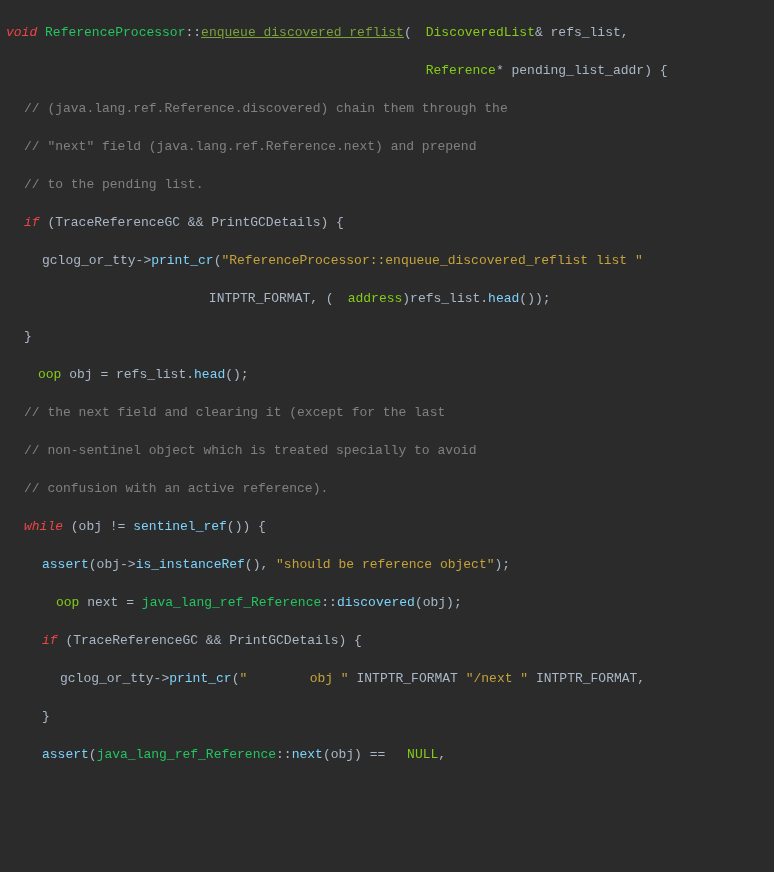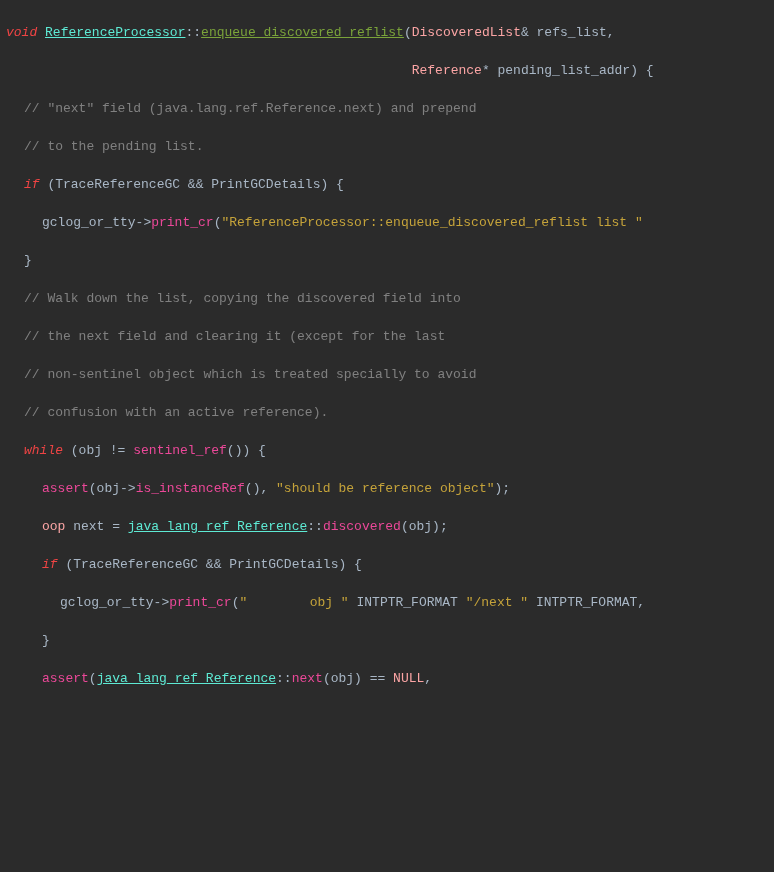--- a/index.html
+++ b/index.html
@@ -10,45 +10,47 @@
   line-height: 19px;
   color: #a9b7c6;
   padding: 0;
   width: 774px;
 }
 .code-container {
   padding: 4px 6px;
   white-space: pre;
 }
 .keyword { color: #ef4444; font-style: italic; }
-.type { color: #fca5a5; }
-.classname { color: #5eead4; text-decoration: underline; }
-.funcname { color: #ec4899; }
+.type { color: #84cc16; margin-left: 14px; }
+.classname { color: #22c55e; }
+.funcname { color: #7dd3fc; }
 .funcname-def { color: #7aa33a; text-decoration: underline; font-family: Liberation Mono, monospace; }
 .punct { color: #a9b7c6; }
 .comment { color: #808080; }
 .string { color: #c5a33a; }
 .ident { color: #a9b7c6; text-align: center; }
 .line { display: block; }
 .i1 { padding-left: 18px; }
 .i2 { padding-left: 36px; }
 .i3 { padding-left: 54px; }
 </style>
 </head>
 <body>
 
 <div class="code-container">
 <span class="line"><span class="keyword">void</span> <span class="classname">ReferenceProcessor</span><span class="punct">::</span><span class="funcname-def">enqueue_discovered_reflist</span><span class="punct">(</span><span class="type">DiscoveredList</span><span class="punct">&amp;</span><span class="ident"> refs_list,</span></span>
 <span class="line">                                                    <span class="type">Reference</span><span class="punct">*</span><span class="ident"> pending_list_addr) {</span></span>
+<span class="line i1 comment">// (java.lang.ref.Reference.discovered) chain them through the</span>
 <span class="line i1 comment">// "next" field (java.lang.ref.Reference.next) and prepend</span>
 <span class="line i1 comment">// to the pending list.</span>
 <span class="line i1"><span class="keyword">if</span><span class="ident"> (TraceReferenceGC &amp;&amp; PrintGCDetails) {</span></span>
 <span class="line i2"><span class="ident">gclog_or_tty-&gt;</span><span class="funcname">print_cr</span><span class="punct">(</span><span class="string">"ReferenceProcessor::enqueue_discovered_reflist list "</span></span>
+<span class="line">                          <span class="ident">INTPTR_FORMAT, (</span><span class="type">address</span><span class="ident">)refs_list.</span><span class="funcname">head</span><span class="punct">());</span></span>
 <span class="line i1">}</span>
-<span class="line i1 comment">// Walk down the list, copying the discovered field into</span>
+<span class="line i1"><span class="type">oop</span><span class="ident"> obj = refs_list.</span><span class="funcname">head</span><span class="punct">();</span></span>
 <span class="line i1 comment">// the next field and clearing it (except for the last</span>
 <span class="line i1 comment">// non-sentinel object which is treated specially to avoid</span>
 <span class="line i1 comment">// confusion with an active reference).</span>
 <span class="line i1"><span class="keyword">while</span><span class="ident"> (obj != </span><span class="funcname">sentinel_ref</span><span class="punct">()) {</span></span>
 <span class="line i2"><span class="funcname">assert</span><span class="ident">(obj-&gt;</span><span class="funcname">is_instanceRef</span><span class="ident">(), </span><span class="string">"should be reference object"</span><span class="punct">);</span></span>
 <span class="line i2"><span class="type">oop</span><span class="ident"> next = </span><span class="classname">java_lang_ref_Reference</span><span class="punct">::</span><span class="funcname">discovered</span><span class="punct">(obj);</span></span>
 <span class="line i2"><span class="keyword">if</span><span class="ident"> (TraceReferenceGC &amp;&amp; PrintGCDetails) {</span></span>
 <span class="line i3"><span class="ident">gclog_or_tty-&gt;</span><span class="funcname">print_cr</span><span class="punct">(</span><span class="string">"        obj "</span><span class="ident"> INTPTR_FORMAT </span><span class="string">"/next "</span><span class="ident"> INTPTR_FORMAT,</span></span>
 <span class="line i2">}</span>
 <span class="line i2"><span class="funcname">assert</span><span class="punct">(</span><span class="classname">java_lang_ref_Reference</span><span class="punct">::</span><span class="funcname">next</span><span class="ident">(obj) == </span><span class="type">NULL</span><span class="punct">,</span></span>

